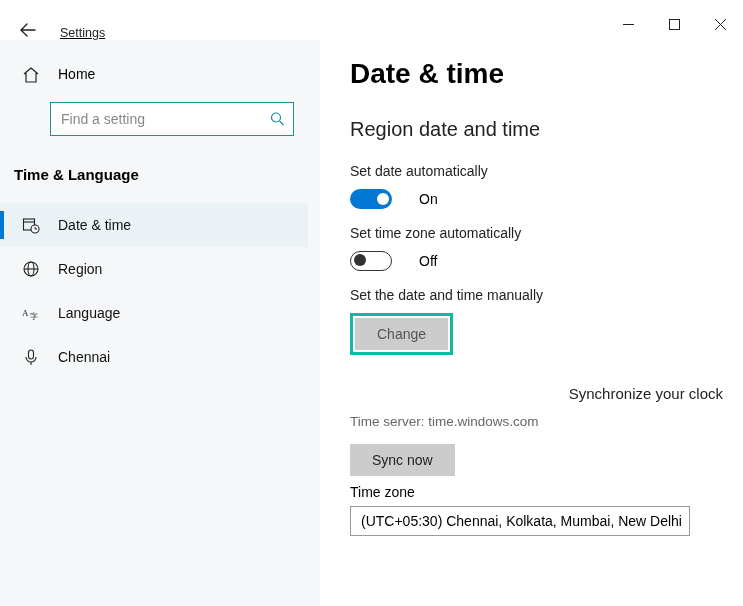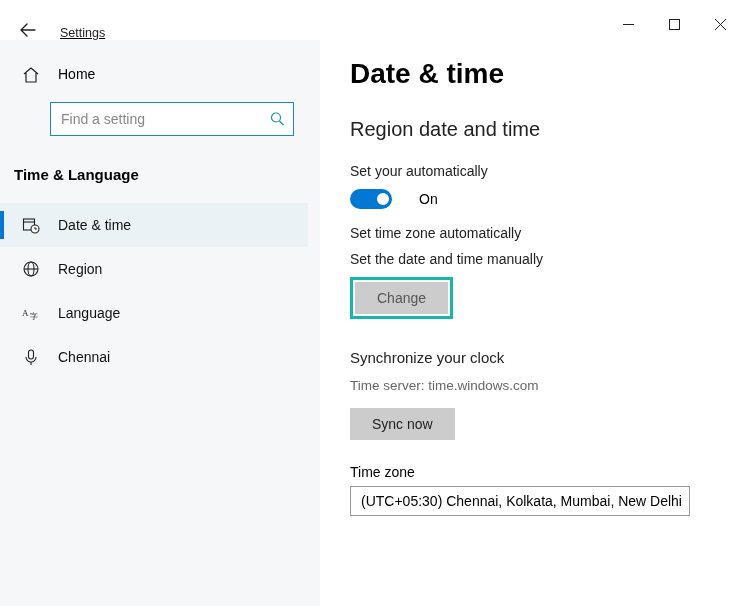--- a/index.html
+++ b/index.html
@@ -147,21 +147,21 @@
   .btn {
     background:#ccc;
     color:#555;
     border:none;
     padding: 8px 22px;
     font-size:14px;
     font-family: inherit;
   }
   .btn-en { background:#ccc; color:#222; }
   .sync-sub { font-size:13.5px; color:#666; line-height:1.5; margin-bottom:12px; }
-  .sync-btn { margin-bottom:24px; }
+  .sync-btn { margin-bottom:8px; }
   .tz-label { font-size:14px; margin-bottom:6px; }
   .tz-select {
     border:1px solid #999;
     padding:6px 10px;
     font-size:14px;
     width: 340px;
     white-space: nowrap;
     overflow: hidden;
   }
   svg { display:block; }
@@ -260,36 +260,42 @@
         </span>
         <span>Chennai</span>
       </div>
     </div>
   </div>
 
   <div class="main">
     <h1>Date &amp; time</h1>
     <h2>Region date and time</h2>
 
-    <div class="label">Set your automatically</div>
+    <div class="label">Set date automatically</div>
     <div class="toggle-row">
       <div class="toggle on">
           <div class="knob"></div>
         </div>
       <span class="toggle-text">On</span>
     </div>
 
     <div class="label">Set time zone automatically</div>
+    <div class="toggle-row">
+      <div class="toggle off">
+          <div class="knob"></div>
+        </div>
+      <span class="toggle-text">Off</span>
+    </div>
 
     <div class="label">Set the date and time manually</div>
     <div class="change-wrap">
       <button class="btn">Change</button>
     </div>
 
-    <div class="label" style="font-size:15px;">Synchronize your clock</div>
+    <div class="label" style="font-size:15px;text-align:right;">Synchronize your clock</div>
     <div class="sync-sub">
       <div>Time server: time.windows.com</div>
     </div>
     <div class="sync-btn">
       <button class="btn btn-en">Sync now</button>
     </div>
 
     <div class="tz-label">Time zone</div>
     <div class="tz-select">
       <span>(UTC+05:30) Chennai, Kolkata, Mumbai, New Delhi</span>

